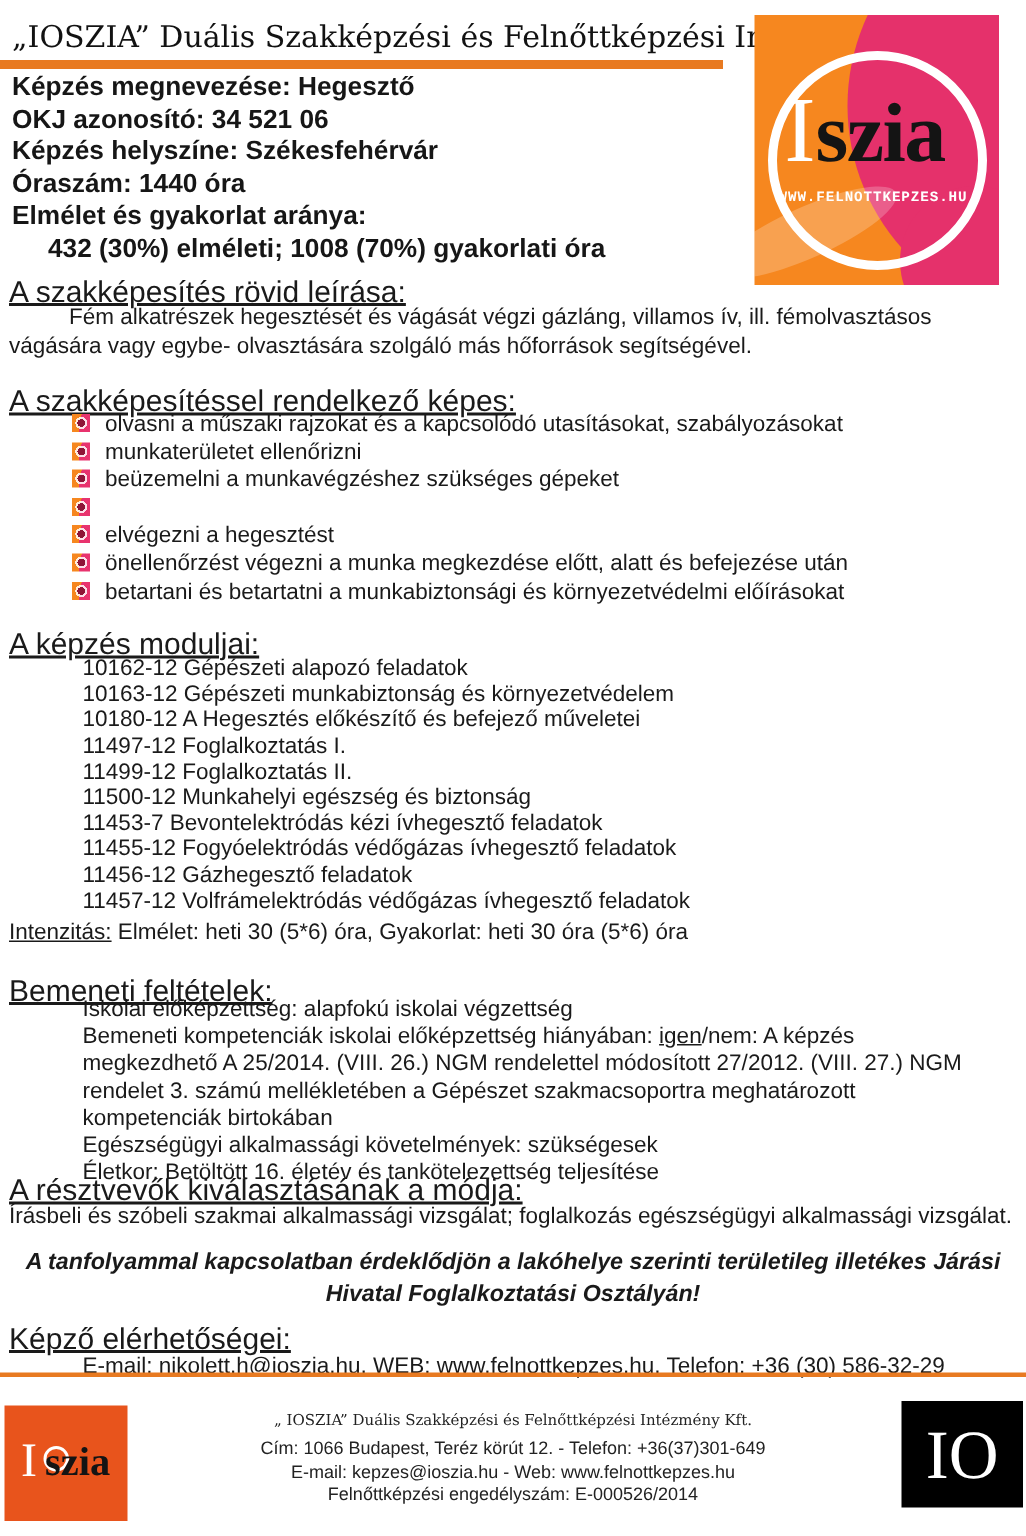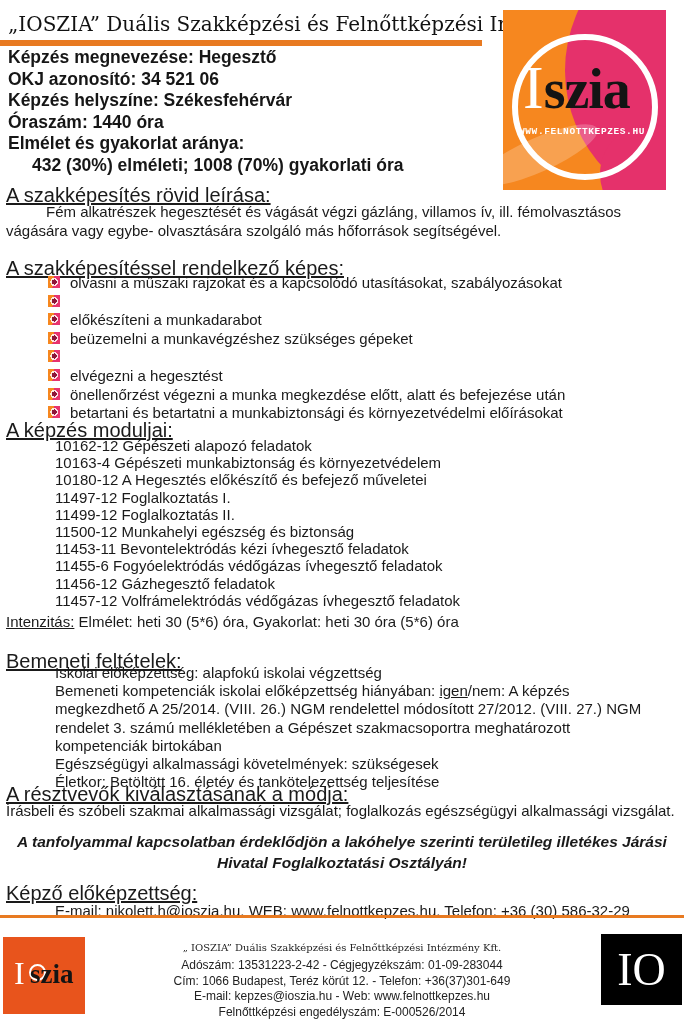--- a/index.html
+++ b/index.html
@@ -96,24 +96,21 @@
 <div class="desc-para body-text">Fém alkatrészek hegesztését és vágását végzi gázláng, villamos ív, ill. fémolvasztásos vágására vagy egybe- olvasztására szolgáló más hőforrások segítségével.</div>
 
 <div class="sec-head head-comp">A szakképesítéssel rendelkező képes:</div>
 <div class="comp-list body-text">
   <div class="comp-item">
       <span class="bullet-icon"></span>
       <span>olvasni a műszaki rajzokat és a kapcsolódó utasításokat, szabályozásokat</span>
     </div>
   <div class="comp-item">
       <span class="bullet-icon"></span>
-    </div>
-  <div class="comp-item">
-      <span class="bullet-icon"></span>
-      <span>előkészíteni a munkadarabot</span>
+      <span>munkaterületet ellenőrizni</span>
     </div>
   <div class="comp-item">
       <span class="bullet-icon"></span>
       <span>beüzemelni a munkavégzéshez szükséges gépeket</span>
     </div>
   <div class="comp-item">
       <span class="bullet-icon"></span>
     </div>
   <div class="comp-item">
       <span class="bullet-icon"></span>
@@ -125,58 +122,57 @@
     </div>
   <div class="comp-item">
       <span class="bullet-icon"></span>
       <span>betartani és betartatni a munkabiztonsági és környezetvédelmi előírásokat</span>
     </div>
 </div>
 
 <div class="sec-head head-mod">A képzés moduljai:</div>
 <div class="mod-list body-text">
   <div>10162-12 Gépészeti alapozó feladatok</div>
-  <div>10163-4 Gépészeti munkabiztonság és környezetvédelem</div>
+  <div>10163-12 Gépészeti munkabiztonság és környezetvédelem</div>
   <div>10180-12 A Hegesztés előkészítő és befejező műveletei</div>
   <div>11497-12 Foglalkoztatás I.</div>
   <div>11499-12 Foglalkoztatás II.</div>
   <div>11500-12 Munkahelyi egészség és biztonság</div>
-  <div>11453-11 Bevontelektródás kézi ívhegesztő feladatok</div>
-  <div>11455-6 Fogyóelektródás védőgázas ívhegesztő feladatok</div>
+  <div>11453-7 Bevontelektródás kézi ívhegesztő feladatok</div>
+  <div>11455-12 Fogyóelektródás védőgázas ívhegesztő feladatok</div>
   <div>11456-12 Gázhegesztő feladatok</div>
   <div>11457-12 Volfrámelektródás védőgázas ívhegesztő feladatok</div>
 </div>
 
 <div class="intensity body-text"><u>Intenzitás:</u><span> Elmélet: heti 30 (5*6) óra, Gyakorlat: heti 30 óra (5*6) óra</span></div>
 
 <div class="sec-head head-entry">Bemeneti feltételek:</div>
 <div class="entry-block body-text">
   <div>Iskolai előképzettség: alapfokú iskolai végzettség</div>
   <div><span>Bemeneti kompetenciák iskolai előképzettség hiányában: </span><u>igen</u><span>/nem: A képzés megkezdhető A 25/2014. (VIII. 26.) NGM rendelettel módosított 27/2012. (VIII. 27.) NGM rendelet 3. számú mellékletében a Gépészet szakmacsoportra meghatározott kompetenciák birtokában</span></div>
   <div>Egészségügyi alkalmassági követelmények: szükségesek</div>
   <div>Életkor: Betöltött 16. életév és tankötelezettség teljesítése</div>
 </div>
 
 <div class="sec-head head-select">A résztvevők kiválasztásának a módja:</div>
 <div class="select-body body-text">Írásbeli és szóbeli szakmai alkalmassági vizsgálat; foglalkozás egészségügyi alkalmassági vizsgálat.</div>
 
 <div class="notice">A tanfolyammal kapcsolatban érdeklődjön a lakóhelye szerinti területileg illetékes Járási Hivatal Foglalkoztatási Osztályán!</div>
 
-<div class="sec-head head-contact">Képző előképzettség:</div>
+<div class="sec-head head-contact">Képző elérhetőségei:</div>
 <div class="contact-line body-text"><span>E-mail: nikolett.h@ioszia.hu, WEB: </span><u class="link">www.felnottkepzes.hu,</u><span> Telefon: +36 (30) 586-32-29</span></div>
 
 <div class="footer-rule"></div>
 
 <div class="f-logo-left">
   <span class="fl-i">I</span>
   <span class="fl-ring"></span>
   <span class="fl-szia">szia</span>
 </div>
 
 <div class="f-center">
   <div class="f-company">„ IOSZIA” Duális Szakképzési és Felnőttképzési Intézmény Kft.</div>
-  <div>Adószám: 13531223-2-42 - Cégjegyzékszám: 01-09-283044</div>
   <div>Cím: 1066 Budapest, Teréz körút 12. - Telefon: +36(37)301-649</div>
   <div>E-mail: kepzes@ioszia.hu - Web: www.felnottkepzes.hu</div>
   <div>Felnőttképzési engedélyszám: E-000526/2014</div>
 </div>
 
 <div class="f-logo-right">IO</div>
 
 </body></html>

